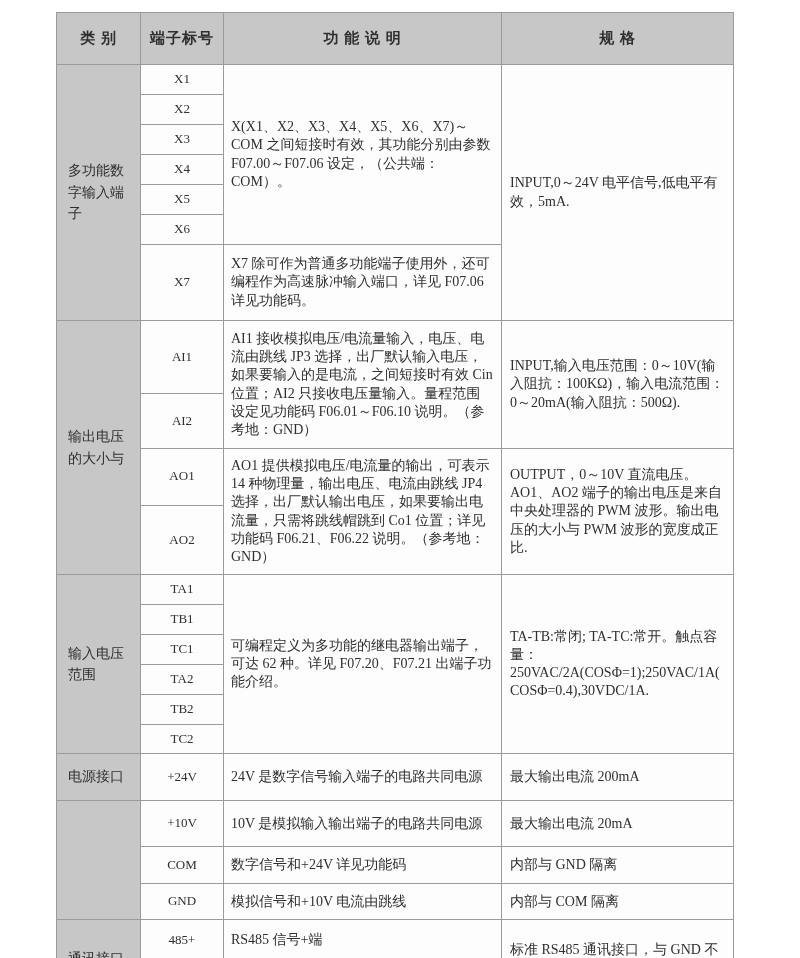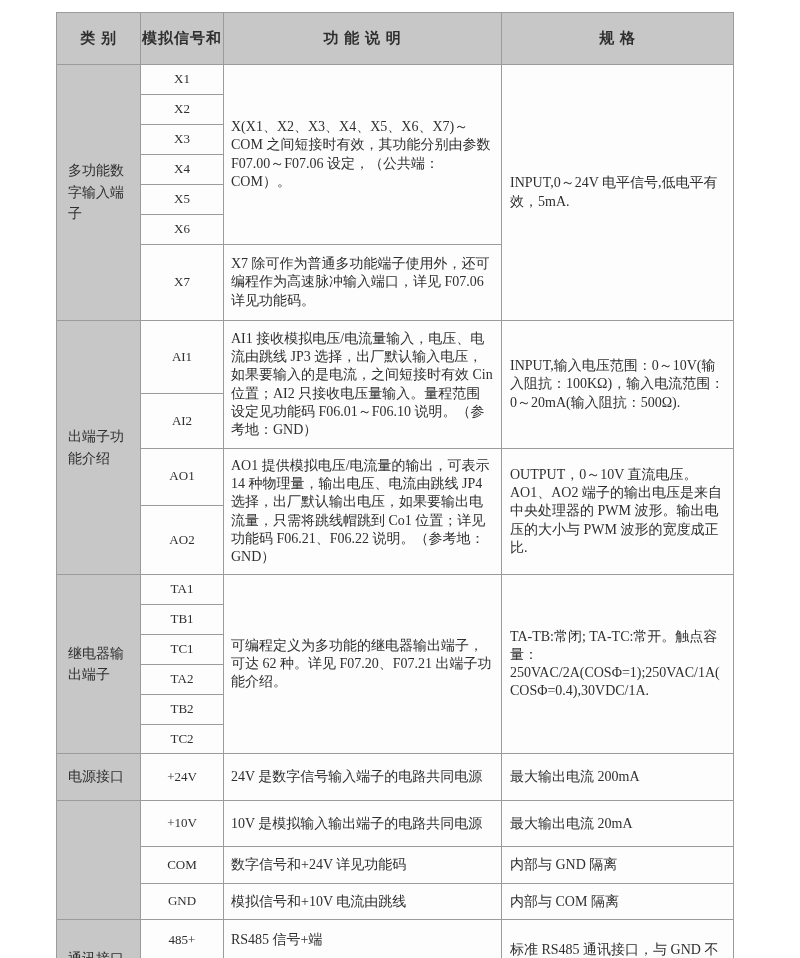--- a/index.html
+++ b/index.html
@@ -74,21 +74,21 @@
     <colgroup>
       <col style="width:84px">
       <col style="width:83px">
       <col style="width:278px">
       <col style="width:232px">
     </colgroup>
 
     <tbody>
         <tr style="height:52px">
       <td class="hdr">类 别</td>
-      <td class="hdr">模拟信号和</td>
+      <td class="hdr">端子标号</td>
       <td class="hdr">功 能 说 明</td>
       <td class="hdr">规  格</td>
     </tr>
 
     <tr style="height:30px">
       <td class="cat" rowspan="7">多功能数字输入端子</td>
       <td class="term">X1</td>
       <td class="func" rowspan="6">X(X1、X2、X3、X4、X5、X6、X7)～COM 之间短接时有效，其功能分别由参数 F07.00～F07.06 设定，（公共端：COM）。</td>
       <td class="spec" rowspan="7">INPUT,0～24V 电平信号,低电平有效，5mA.</td>
     </tr>
@@ -106,39 +106,39 @@
     </tr>
     <tr style="height:30px">
       <td class="term">X6</td>
     </tr>
     <tr style="height:76px">
       <td class="term">X7</td>
       <td class="func">X7 除可作为普通多功能端子使用外，还可编程作为高速脉冲输入端口，详见 F07.06 详见功能码。</td>
     </tr>
 
     <tr style="height:73px">
-      <td class="cat" rowspan="4">出端子功能介绍</td>
+      <td class="cat" rowspan="4">输出电压的大小与</td>
       <td class="term">AI1</td>
       <td class="func" rowspan="2">AI1 接收模拟电压/电流量输入，电压、电流由跳线 JP3 选择，出厂默认输入电压，如果要输入的是电流，之间短接时有效 Cin 位置；AI2 只接收电压量输入。量程范围设定见功能码 F06.01～F06.10 说明。（参考地：GND）</td>
       <td class="spec" rowspan="2">INPUT,输入电压范围：0～10V(输入阻抗：100KΩ)，输入电流范围：0～20mA(输入阻抗：500Ω).</td>
     </tr>
     <tr style="height:55px">
       <td class="term">AI2</td>
     </tr>
     <tr style="height:55px">
       <td class="term">AO1</td>
       <td class="func" rowspan="2">AO1 提供模拟电压/电流量的输出，可表示 14 种物理量，输出电压、电流由跳线 JP4 选择，出厂默认输出电压，如果要输出电流量，只需将跳线帽跳到 Co1 位置；详见功能码 F06.21、F06.22 说明。（参考地：GND）</td>
       <td class="spec" rowspan="2">OUTPUT，0～10V 直流电压。AO1、AO2 端子的输出电压是来自中央处理器的 PWM 波形。输出电压的大小与 PWM 波形的宽度成正比.</td>
     </tr>
     <tr style="height:67px">
       <td class="term">AO2</td>
     </tr>
 
     <tr style="height:21px">
-      <td class="cat" rowspan="6">继电器输出端子</td>
+      <td class="cat" rowspan="6">输入电压范围</td>
       <td class="term">TA1</td>
       <td class="func" rowspan="6">可编程定义为多功能的继电器输出端子，可达 62 种。详见 F07.20、F07.21 出端子功能介绍。</td>
       <td class="spec" rowspan="6">TA-TB:常闭; TA-TC:常开。触点容量：250VAC/2A(COSΦ=1);250VAC/1A(COSΦ=0.4),30VDC/1A.</td>
     </tr>
     <tr style="height:21px">
       <td class="term">TB1</td>
     </tr>
     <tr style="height:21px">
       <td class="term">TC1</td>
     </tr>

